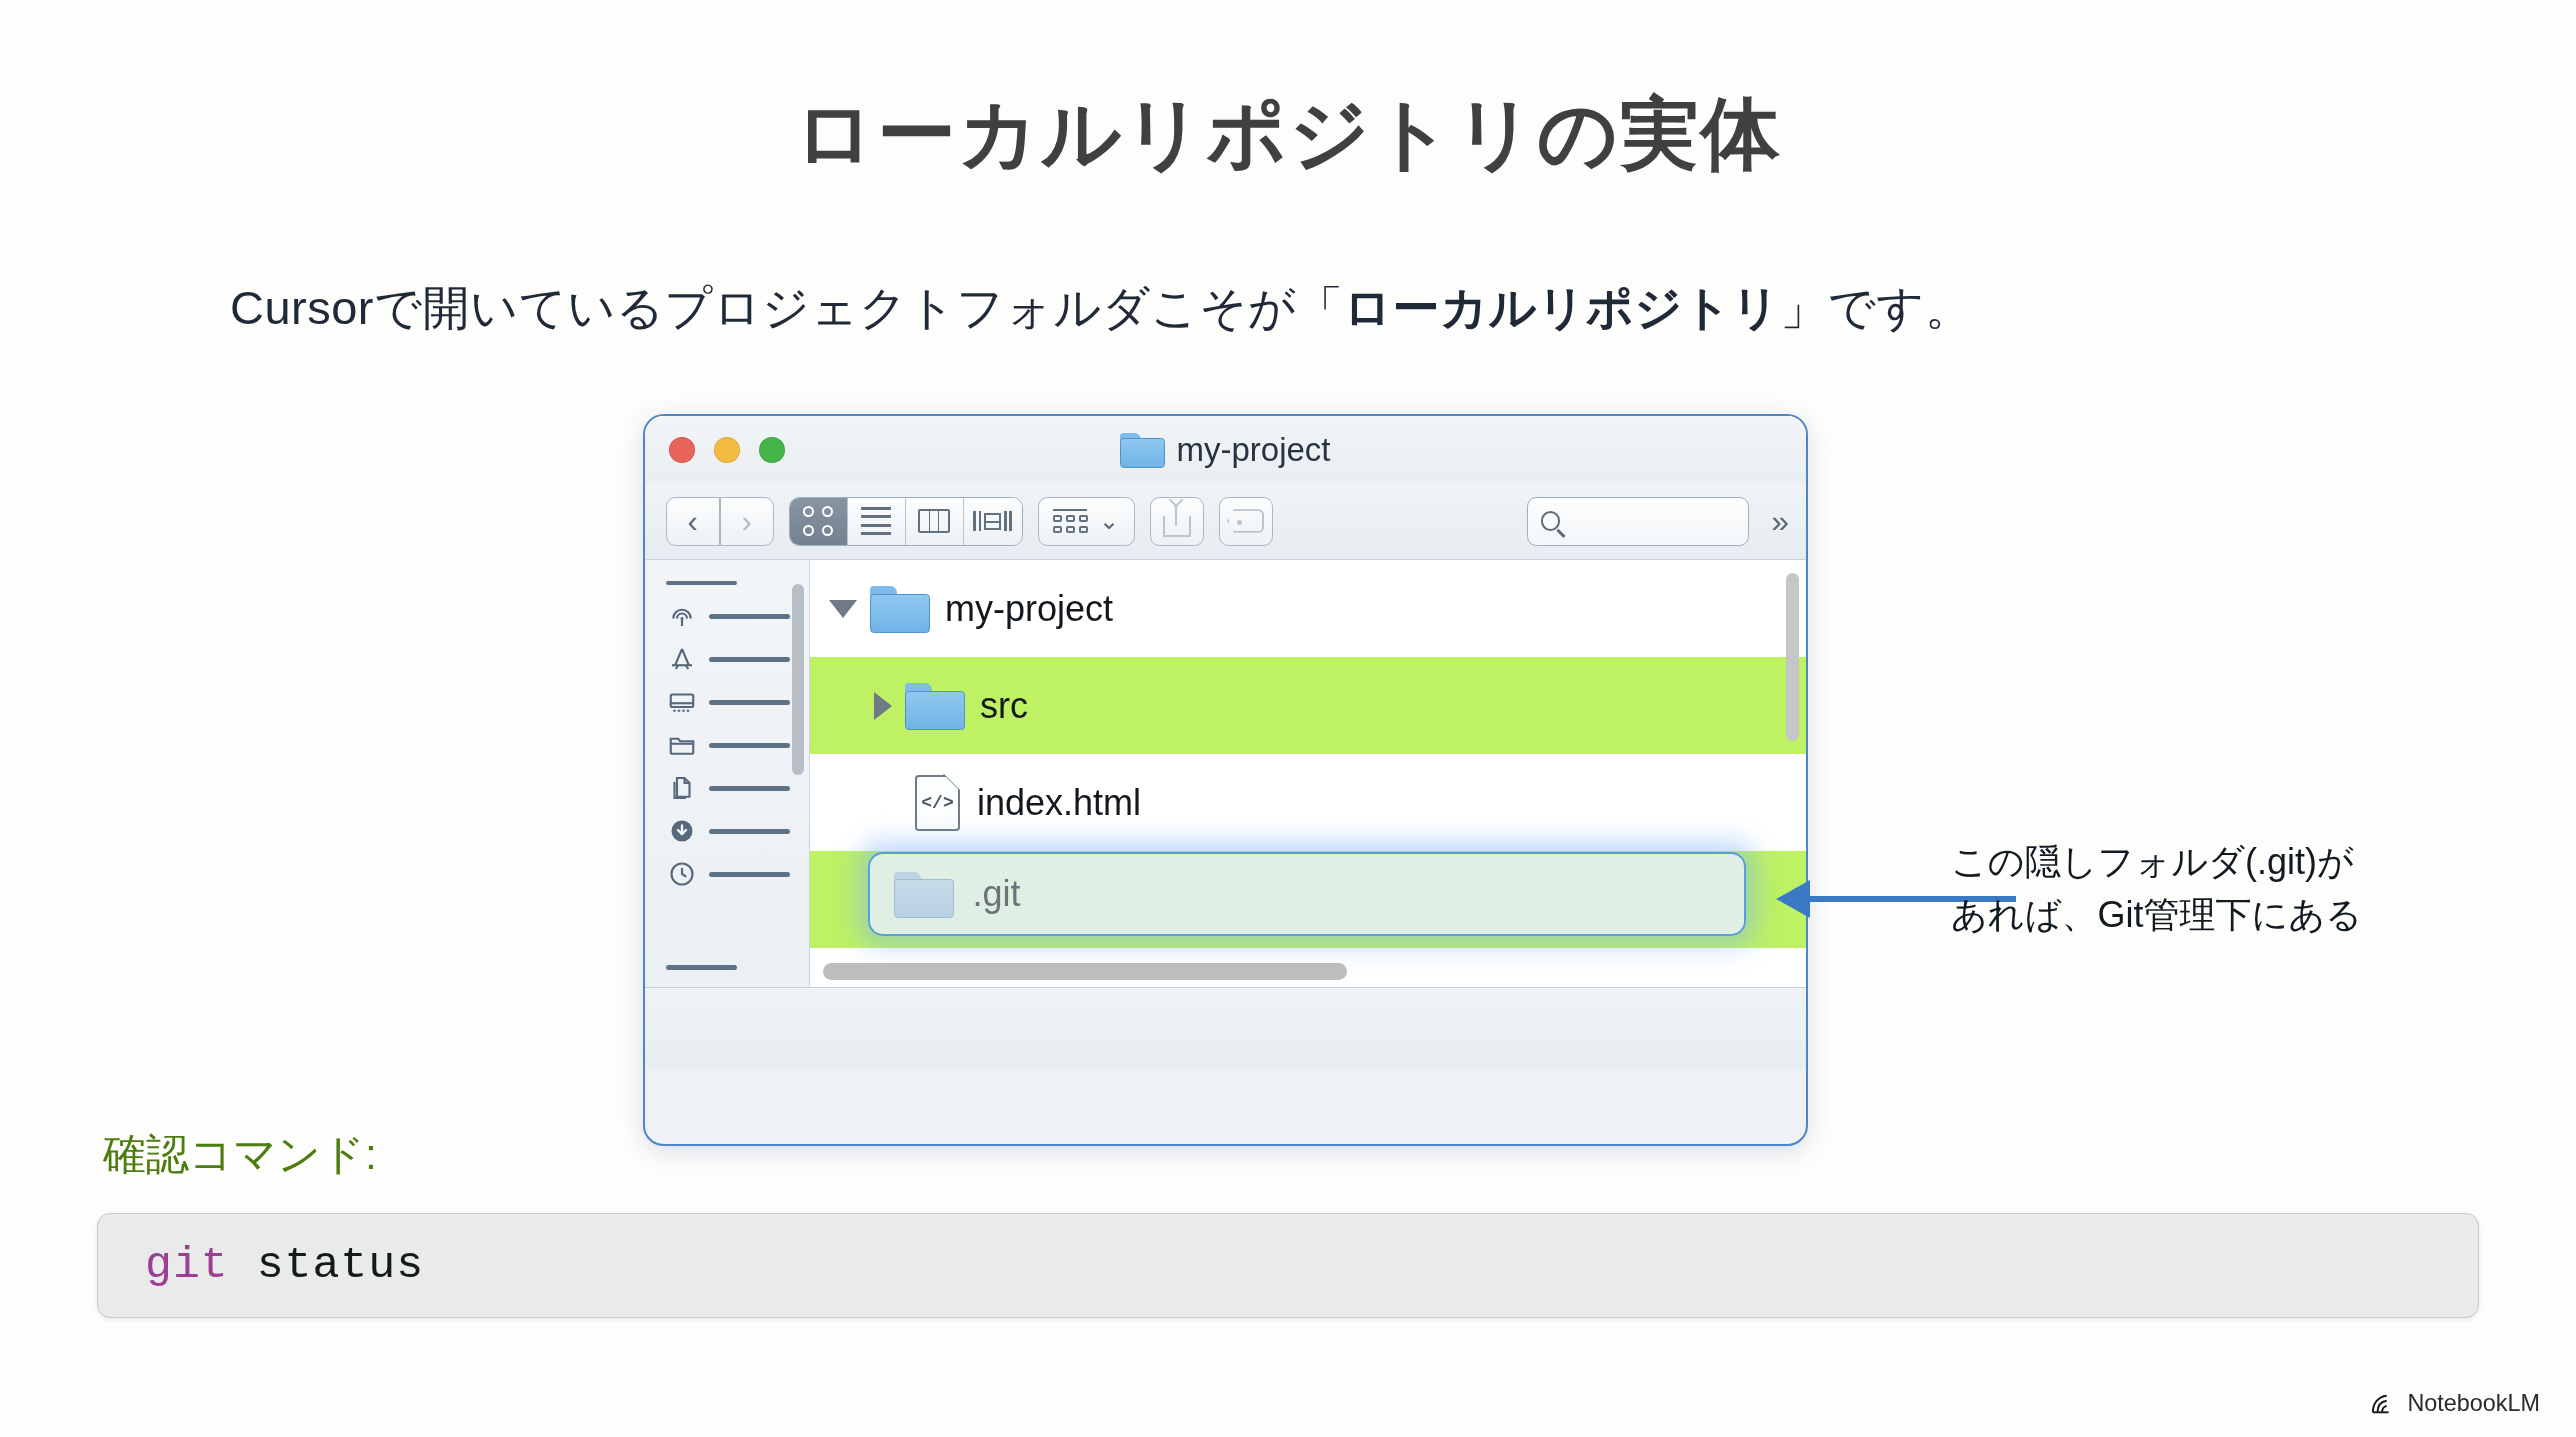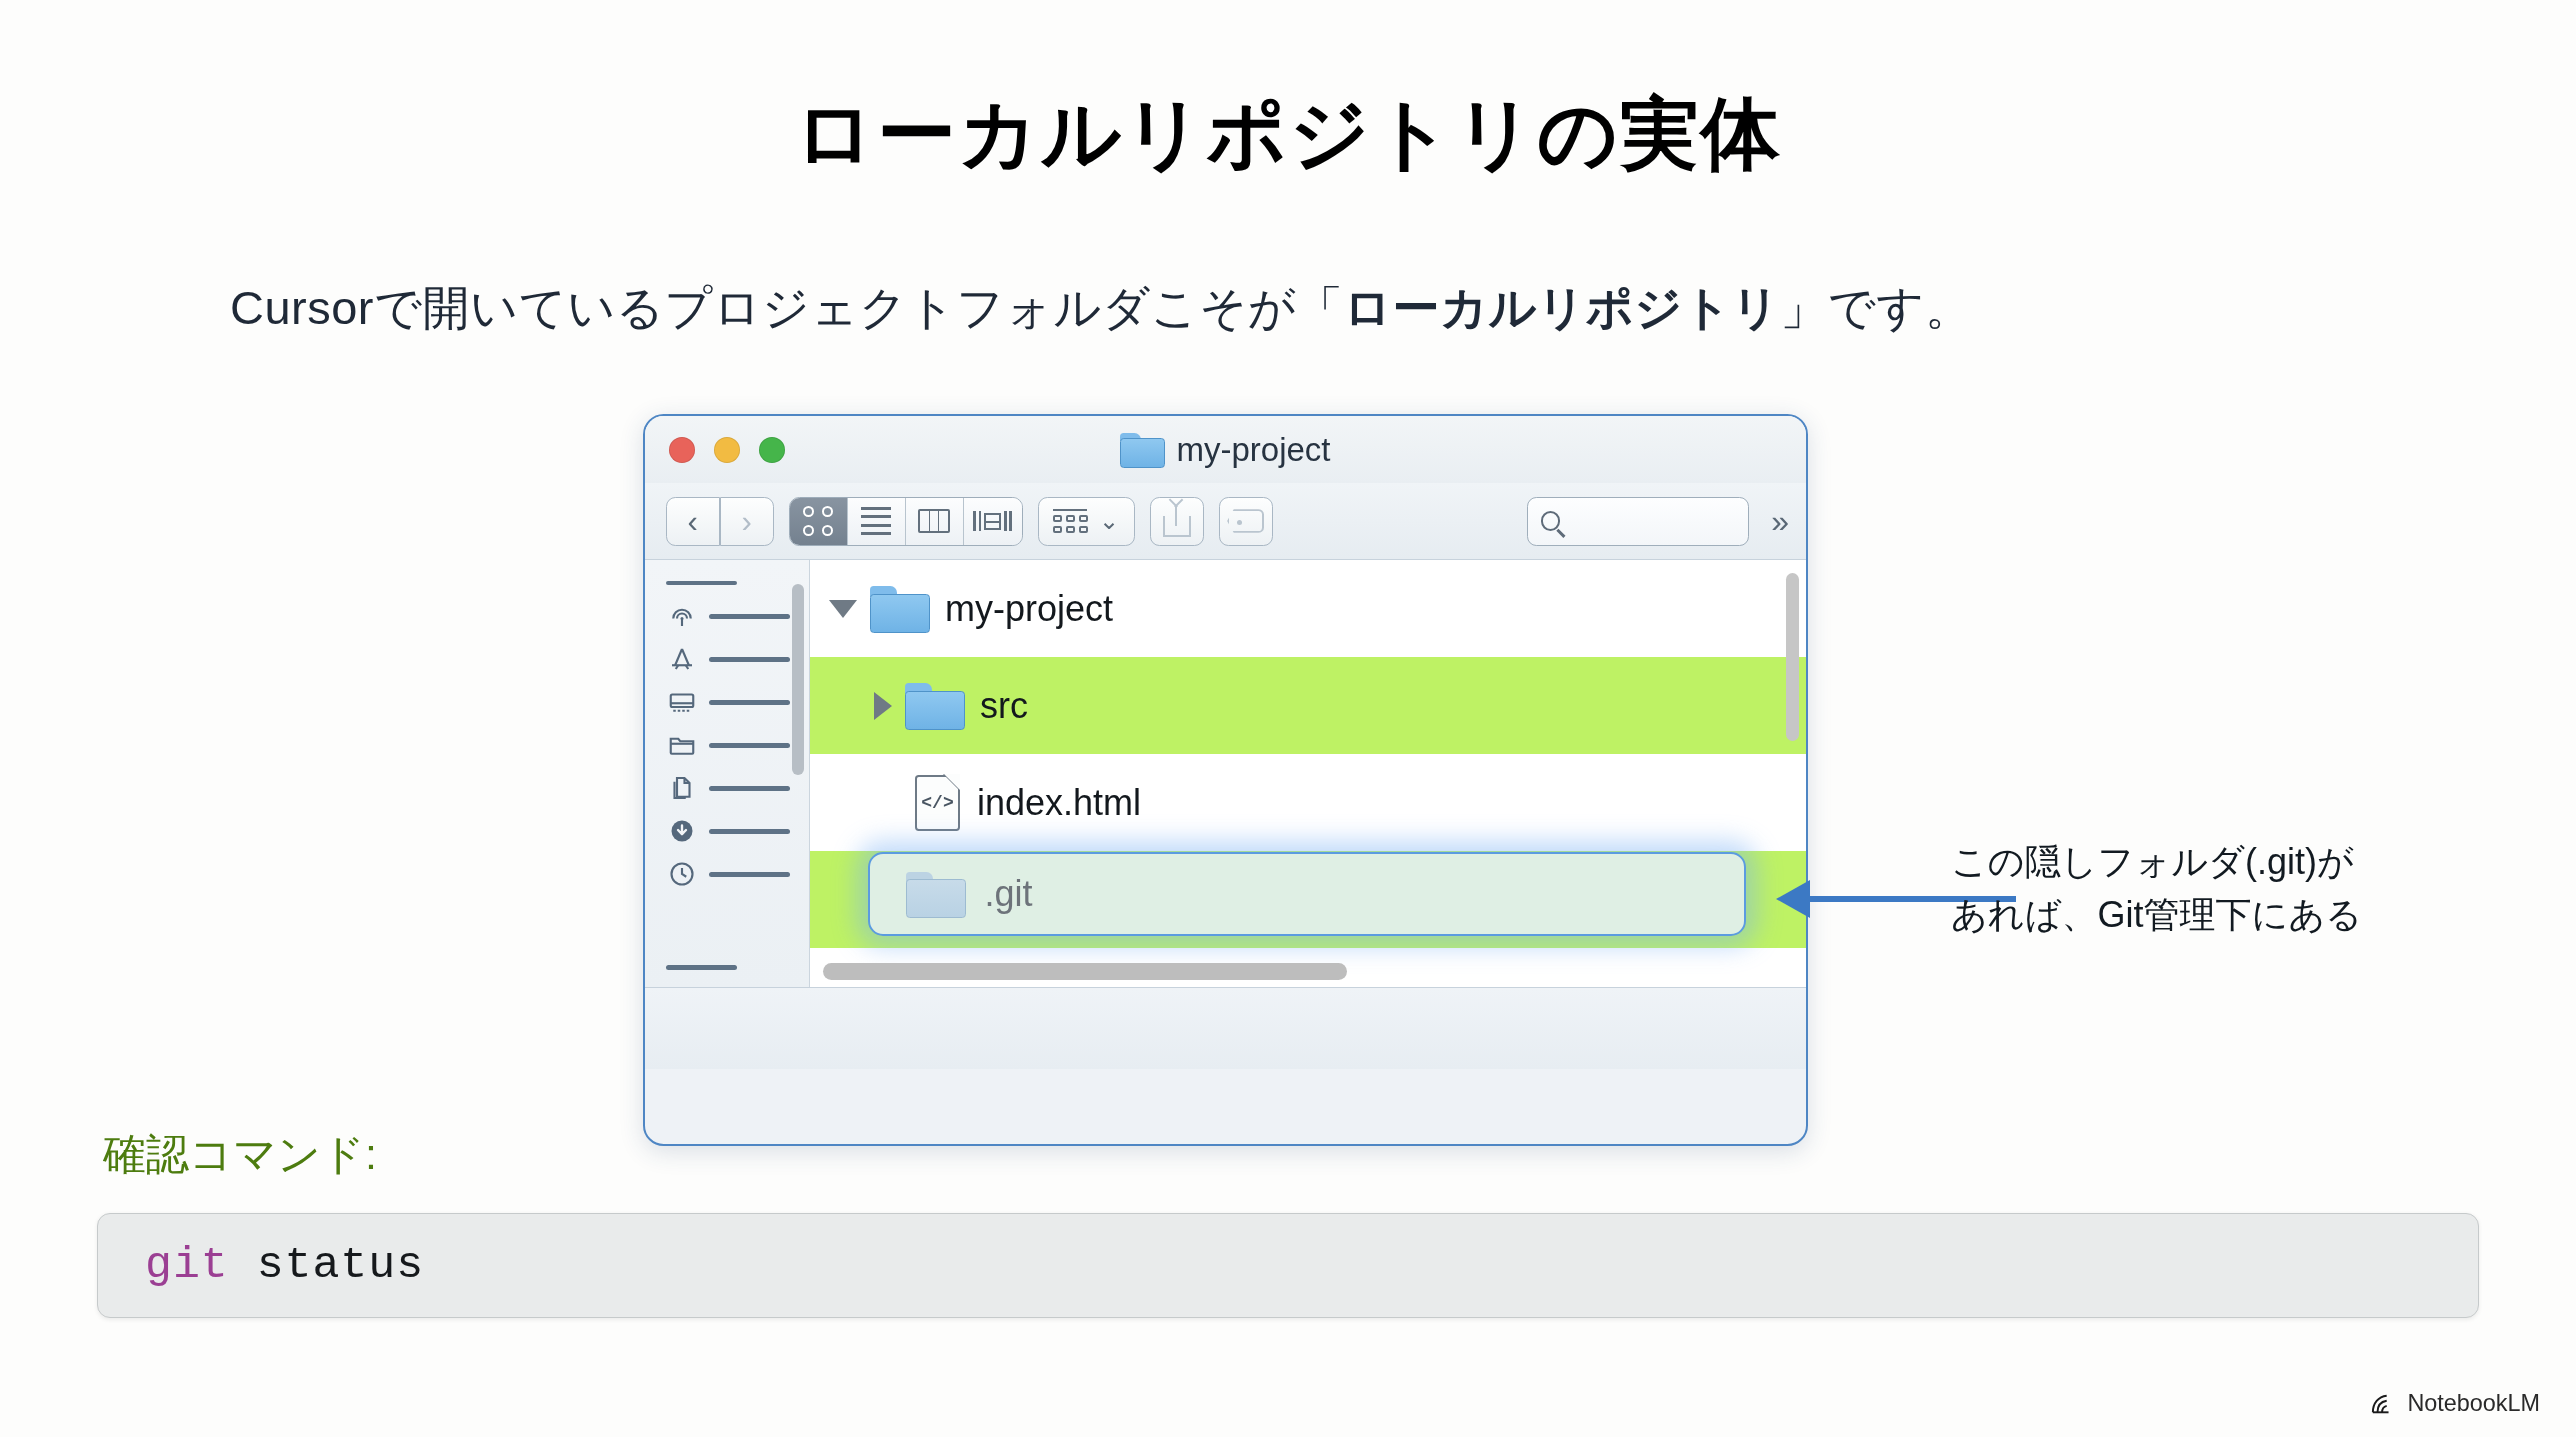--- a/index.html
+++ b/index.html
@@ -27,21 +27,21 @@
   
   .slide-title {
     position: absolute;
     top: 90px;
     left: 0;
     width: 2576px;
     text-align: center;
     font-size: 79px;
     font-weight: 700;
     letter-spacing: 1.9px;
-    color: #000000;
+    color: #404040;
     line-height: 1.12;
   }
 
   
   .slide-subtitle {
     position: absolute;
     top: 277px;
     left: 230px;
     font-size: 47px;
     font-weight: 400;
@@ -355,21 +355,21 @@
     top: 292px;
     height: 84px;
   }
   .git-highlight {
     position: absolute; inset: 0;
     border: 2.8px solid #5B9BE0;
     border-radius: 15px;
     background: rgba(229,238,250,0.85);
     box-shadow: 0 0 24px 11.2px rgba(120,175,245,0.45);
     display: flex; align-items: center;
-    padding-left: 36px; gap: 20.6px;
+    padding-left: 24px; gap: 20.6px;
   }
   .git-label { font-size: 36px; color: #6D737A; }
 
   .hscrollbar {
     position: absolute;
     left: 13px; bottom: 7.5px;
     width: 524px; height: 17px;
     border-radius: 8.4px;
     background: #BDBDBD;
   }

